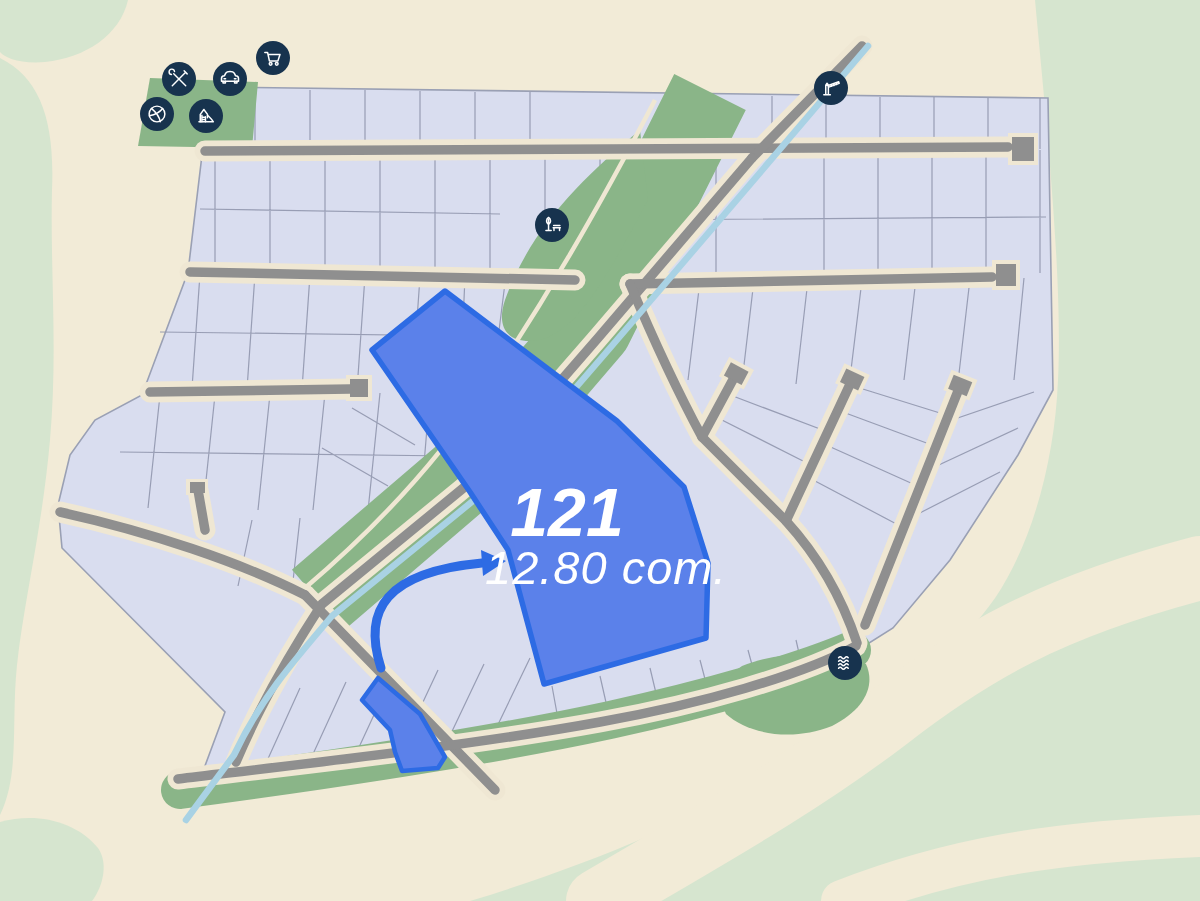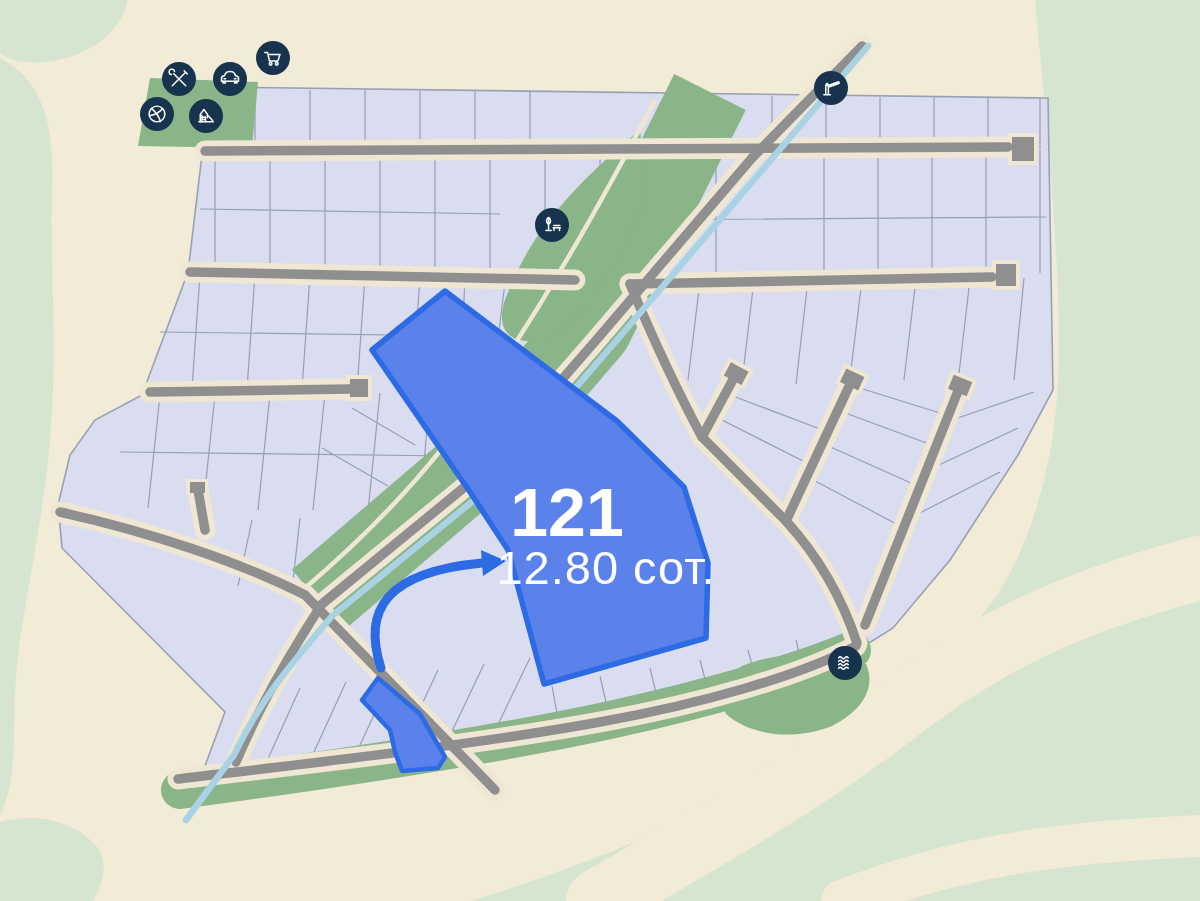--- a/index.html
+++ b/index.html
@@ -1,19 +1,20 @@
 <!DOCTYPE html>
 <html><head>
 <meta charset="utf-8">
 <style>
   html,body{margin:0;padding:0;background:#e8e4d8;}
   .stage{
     width:1200px;height:901px;position:relative;overflow:hidden;
     background:#f2ebd7;
     font-family:"Liberation Sans", sans-serif;
+    font-style:italic;
   }
   .stage svg{position:absolute;left:0;top:0;display:block;}
   .plot-label-number{
     font-family:"Liberation Sans", sans-serif;
     font-weight:bold;font-size:68px;fill:#ffffff;
   }
   .plot-label-area{
     font-family:"Liberation Sans", sans-serif;
     font-weight:normal;font-size:47px;fill:#ffffff;letter-spacing:1px;
   }

